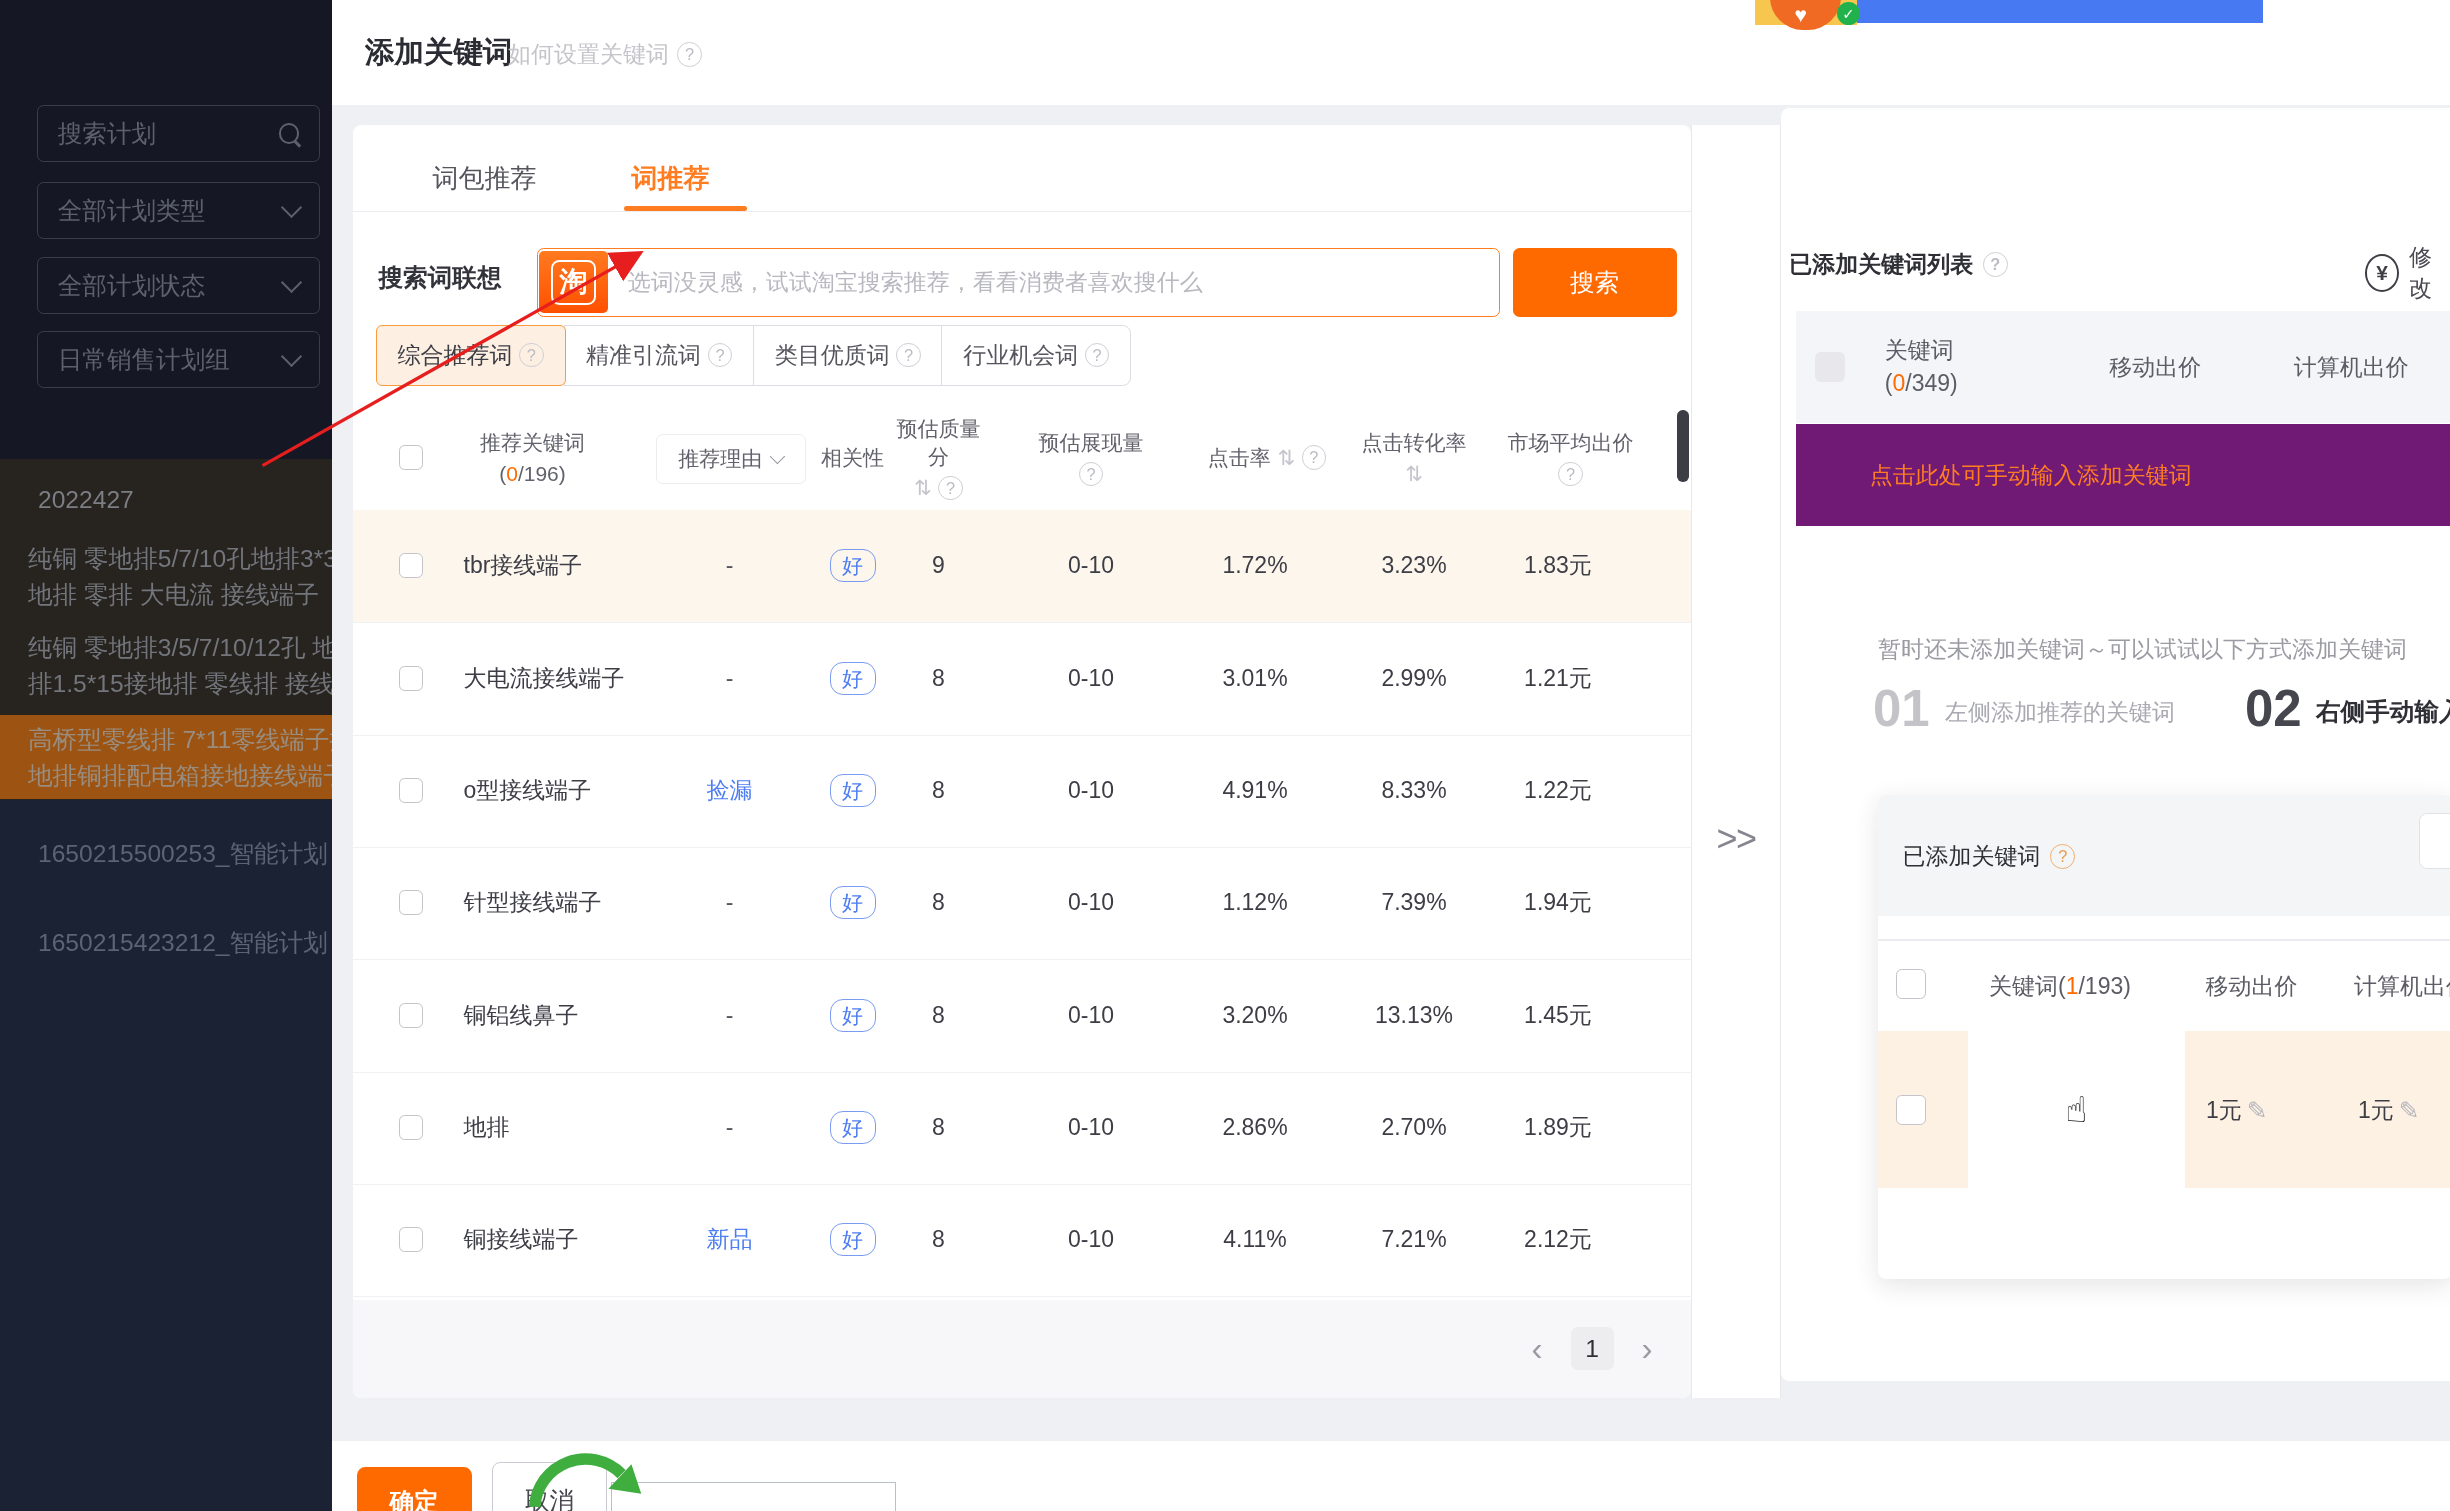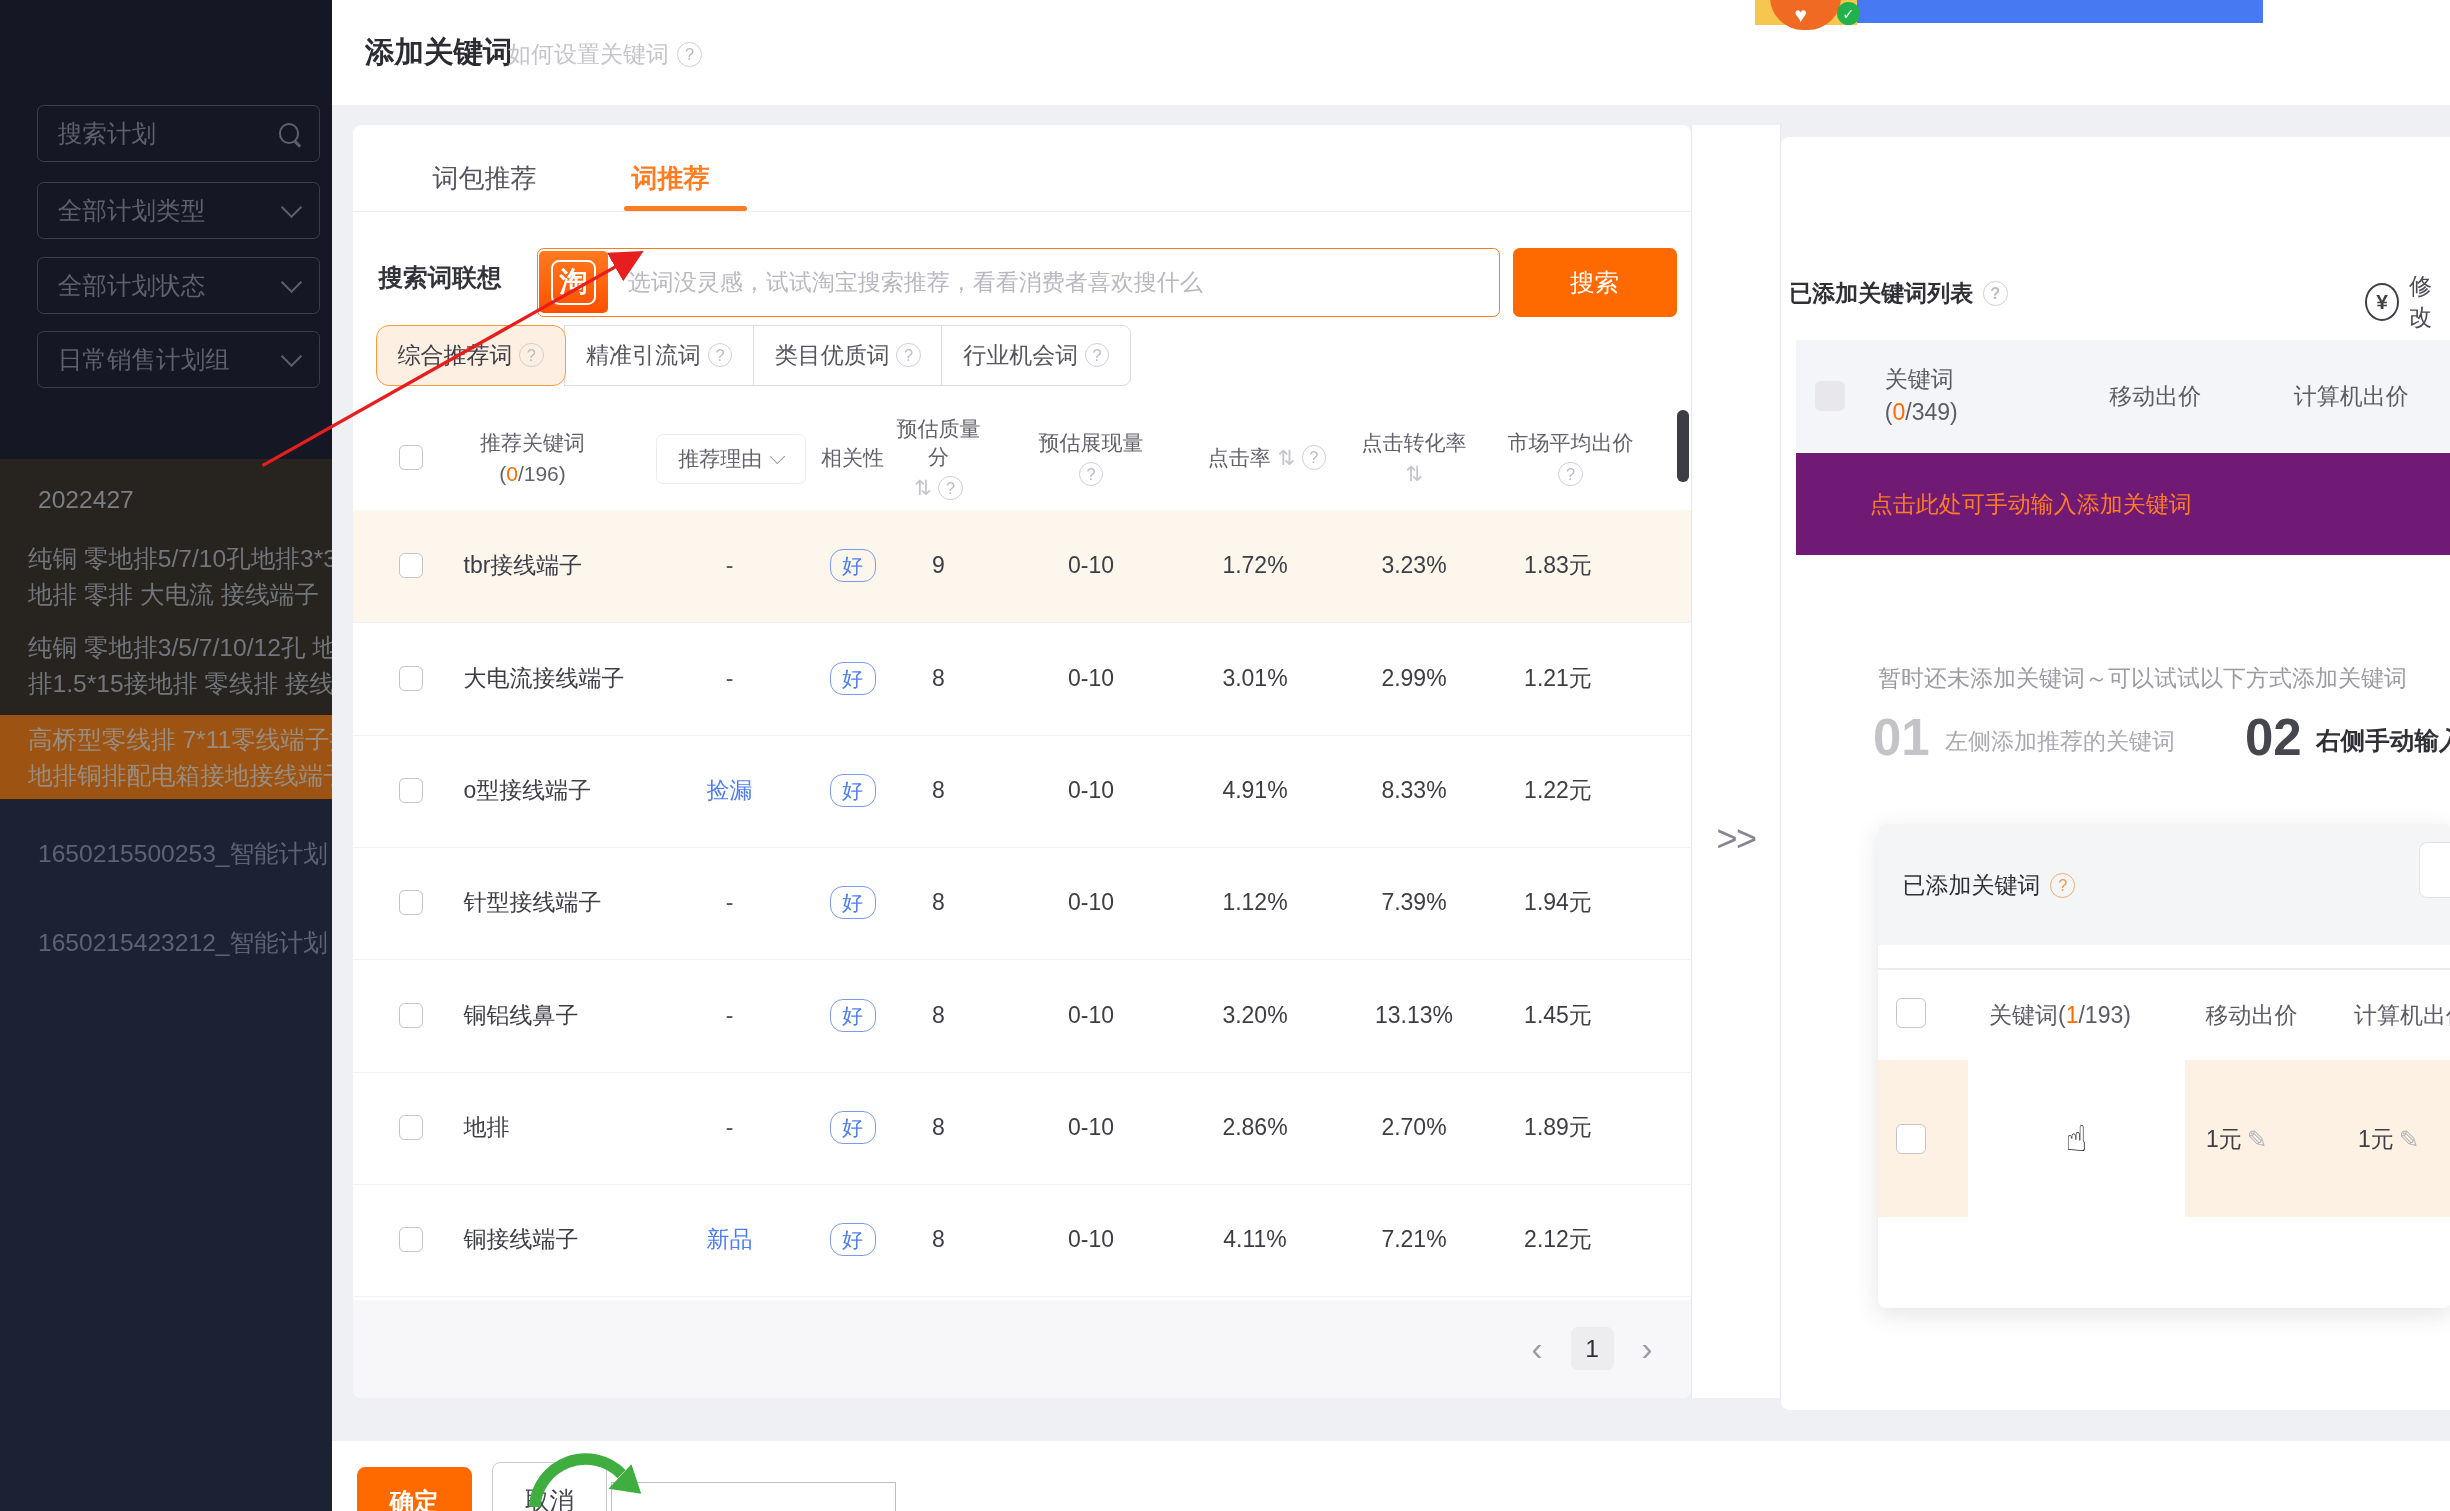--- a/index.html
+++ b/index.html
@@ -39,21 +39,21 @@
     display:flex;align-items:center;justify-content:center;flex:0 0 auto;}
   .tao-inner{border:2.5px solid #fff;border-radius:8.2px;padding:1.6px 6.6px;color:#fff;font-size:28px;font-weight:bold;}
   .srch-ph{margin-left:18px;font-size:23px;color:#b8b8c0;white-space:nowrap;overflow:hidden;}
   .srch-btn{position:absolute;left:1160px;top:123px;width:164px;height:69px;background:#ff6a00;border-radius:6.6px;
     color:#fff;font-size:24.6px;display:flex;align-items:center;justify-content:center;}
   .chips{position:absolute;left:23px;top:200px;height:61px;display:flex;}
   .chip{height:61px;box-sizing:border-box;border:1.6px solid #dcdce2;background:#fff;color:#55555e;font-size:23px;
     display:flex;align-items:center;justify-content:center;gap:6.6px;padding:0 21px;margin-left:-1.6px;}
   .chip:first-child{margin-left:0;border-radius:8.2px 0 0 8.2px;}
   .chip:last-child{border-radius:0 8.2px 8.2px 0;}
-  .chip.sel{border:1.6px solid #ff9a3c;background:#fdf0e3;color:#3d3d46;z-index:2;border-radius:13px;}
+  .chip.sel{border:1.6px solid #ff9a3c;background:#fdf0e3;color:#3d3d46;z-index:2;border-radius:6px;}
   
   .thead{position:absolute;left:0;top:281px;width:100%;height:104px;border-bottom:1.6px solid #f1f1f4;
     font-size:21px;color:#62626c;}
   .hstack{position:absolute;top:0;height:100%;display:flex;flex-direction:column;align-items:center;justify-content:center;gap:4.9px;text-align:center;}
   .hrow{display:flex;align-items:center;gap:6.6px;justify-content:center;}
   .sorti{color:#c4c4cc;font-size:21px;}
   .reason-box{position:absolute;left:303px;top:28px;width:148px;height:48px;border:0.8px solid #ededf0;border-radius:6.6px;
     display:flex;align-items:center;justify-content:center;gap:9.8px;background:#fff;color:#62626c;}
   .dd-chev{width:9.8px;height:9.8px;border-right:1.6px solid #9a9aa2;border-bottom:1.6px solid #9a9aa2;transform:rotate(45deg);margin-top:-4.9px;}
   .cb{width:24.6px;height:24.6px;border:1.6px solid #c3c3c9;border-radius:5.7px;background:#fff;box-sizing:border-box;}
@@ -85,21 +85,21 @@
   .t-footer{position:absolute;left:0;top:1175px;width:100%;height:98px;background:#f7f7f9;
     display:flex;align-items:center;justify-content:flex-end;gap:28px;padding-right:38px;box-sizing:border-box;}
   .pg-arrow{color:#9a9aa2;font-size:33px;line-height:1;}
   .pg-num{width:43px;height:43px;background:#ededf0;border-radius:6.6px;color:#2f2f36;font-size:24.6px;
     display:flex;align-items:center;justify-content:center;}
   
   .gutter{position:absolute;left:1359px;top:19.7px;width:90px;height:1273px;background:#fff;
     border-left:1.6px solid #e8e8ec;border-right:1.6px solid #e8e8ec;box-sizing:border-box;}
   .gutter .exp{position:absolute;left:0;width:100%;top:693px;text-align:center;font-size:36px;color:#85858f;letter-spacing:-1.6px;}
   
-  .card-right{position:absolute;left:1449px;top:32px;width:669px;height:1273px;background:#fff;border-radius:8.2px 0 0 8.2px;overflow:hidden;}
+  .card-right{position:absolute;left:1449px;top:3px;width:669px;height:1273px;background:#fff;border-radius:8.2px 0 0 8.2px;overflow:hidden;}
   .r-title{position:absolute;left:8.2px;top:141px;font-size:23px;font-weight:bold;color:#2f2f36;display:flex;align-items:center;gap:9.8px;}
   .r-modify{position:absolute;left:584px;top:134px;display:flex;align-items:center;gap:9.8px;color:#4a4a52;font-size:23px;}
   .yenc{width:38px;height:38px;border:2.5px solid #3f3f46;border-radius:50%;display:flex;align-items:center;
     justify-content:center;font-size:21px;font-weight:bold;color:#3f3f46;box-sizing:border-box;}
   .r-head{position:absolute;left:14.8px;top:203px;width:654px;height:112px;background:#f4f5f8;font-size:23px;color:#5c5c66;}
   .cb-dis{width:29.5px;height:29.5px;background:#e7e7ec;border-radius:5.7px;}
   .r-cream{position:absolute;left:14.8px;top:316px;width:654px;height:102px;background:#701a75;}
   .r-link{position:absolute;left:74px;top:36px;font-size:23px;color:#ff7c21;}
   .r-empty{position:absolute;left:97px;top:526px;font-size:23px;color:#9b9ba3;white-space:nowrap;}
   .stepnum1{position:absolute;left:92px;top:571px;font-size:51px;color:#c4c4c8;font-weight:bold;}

